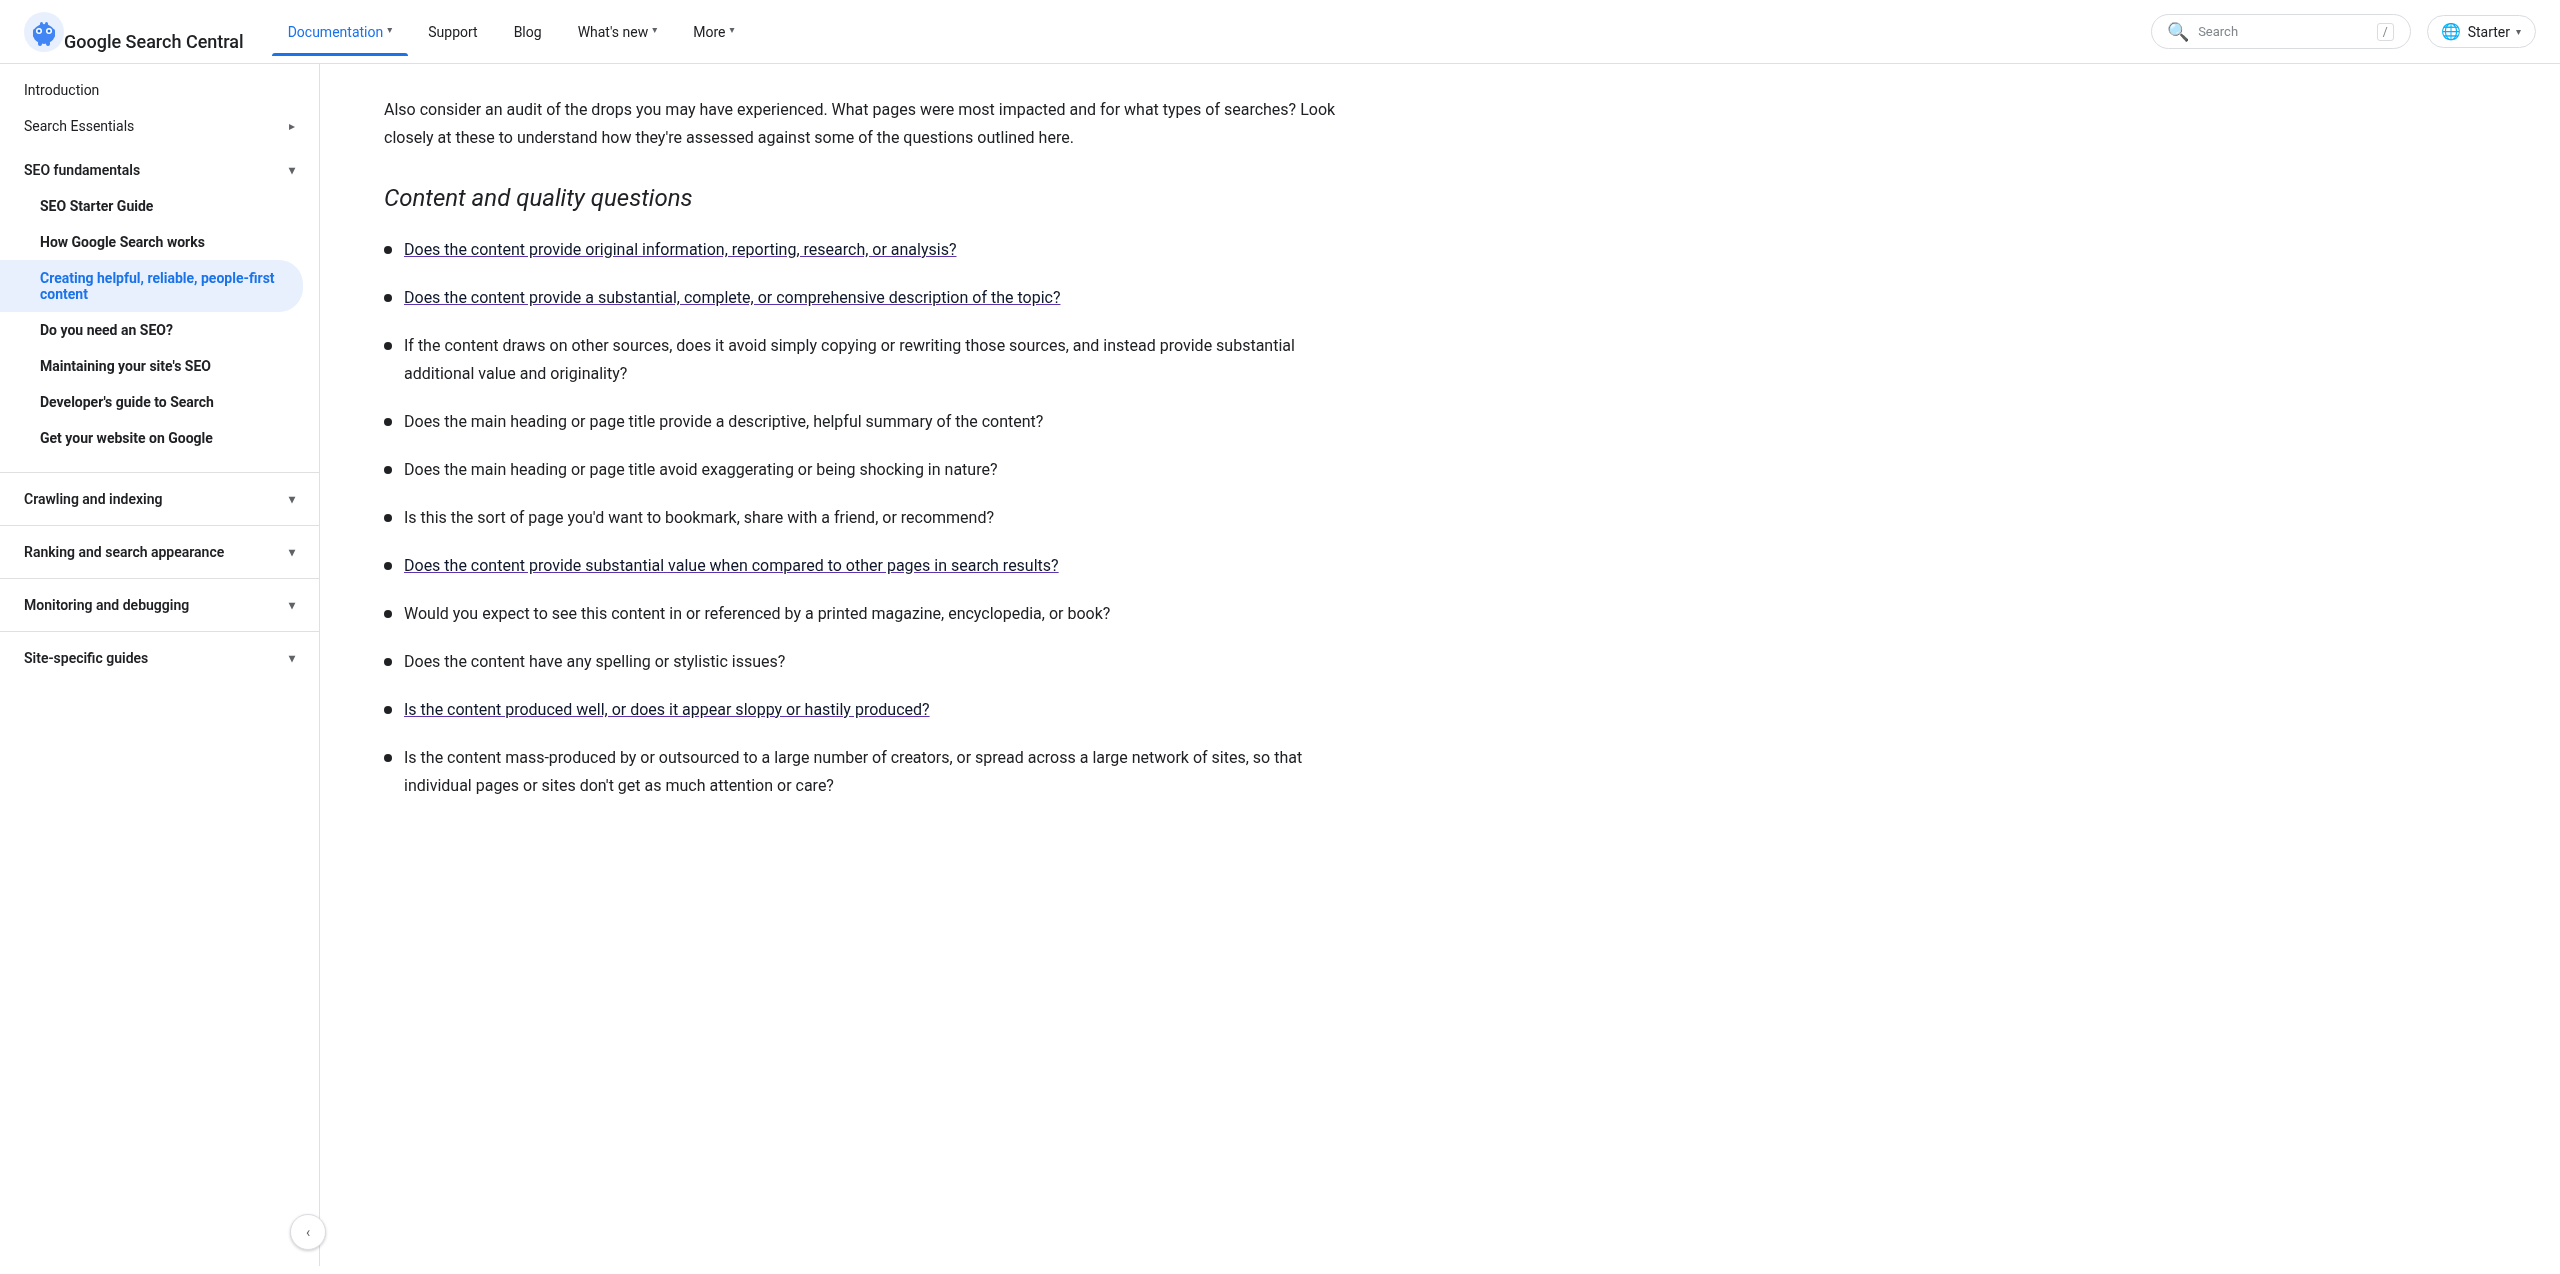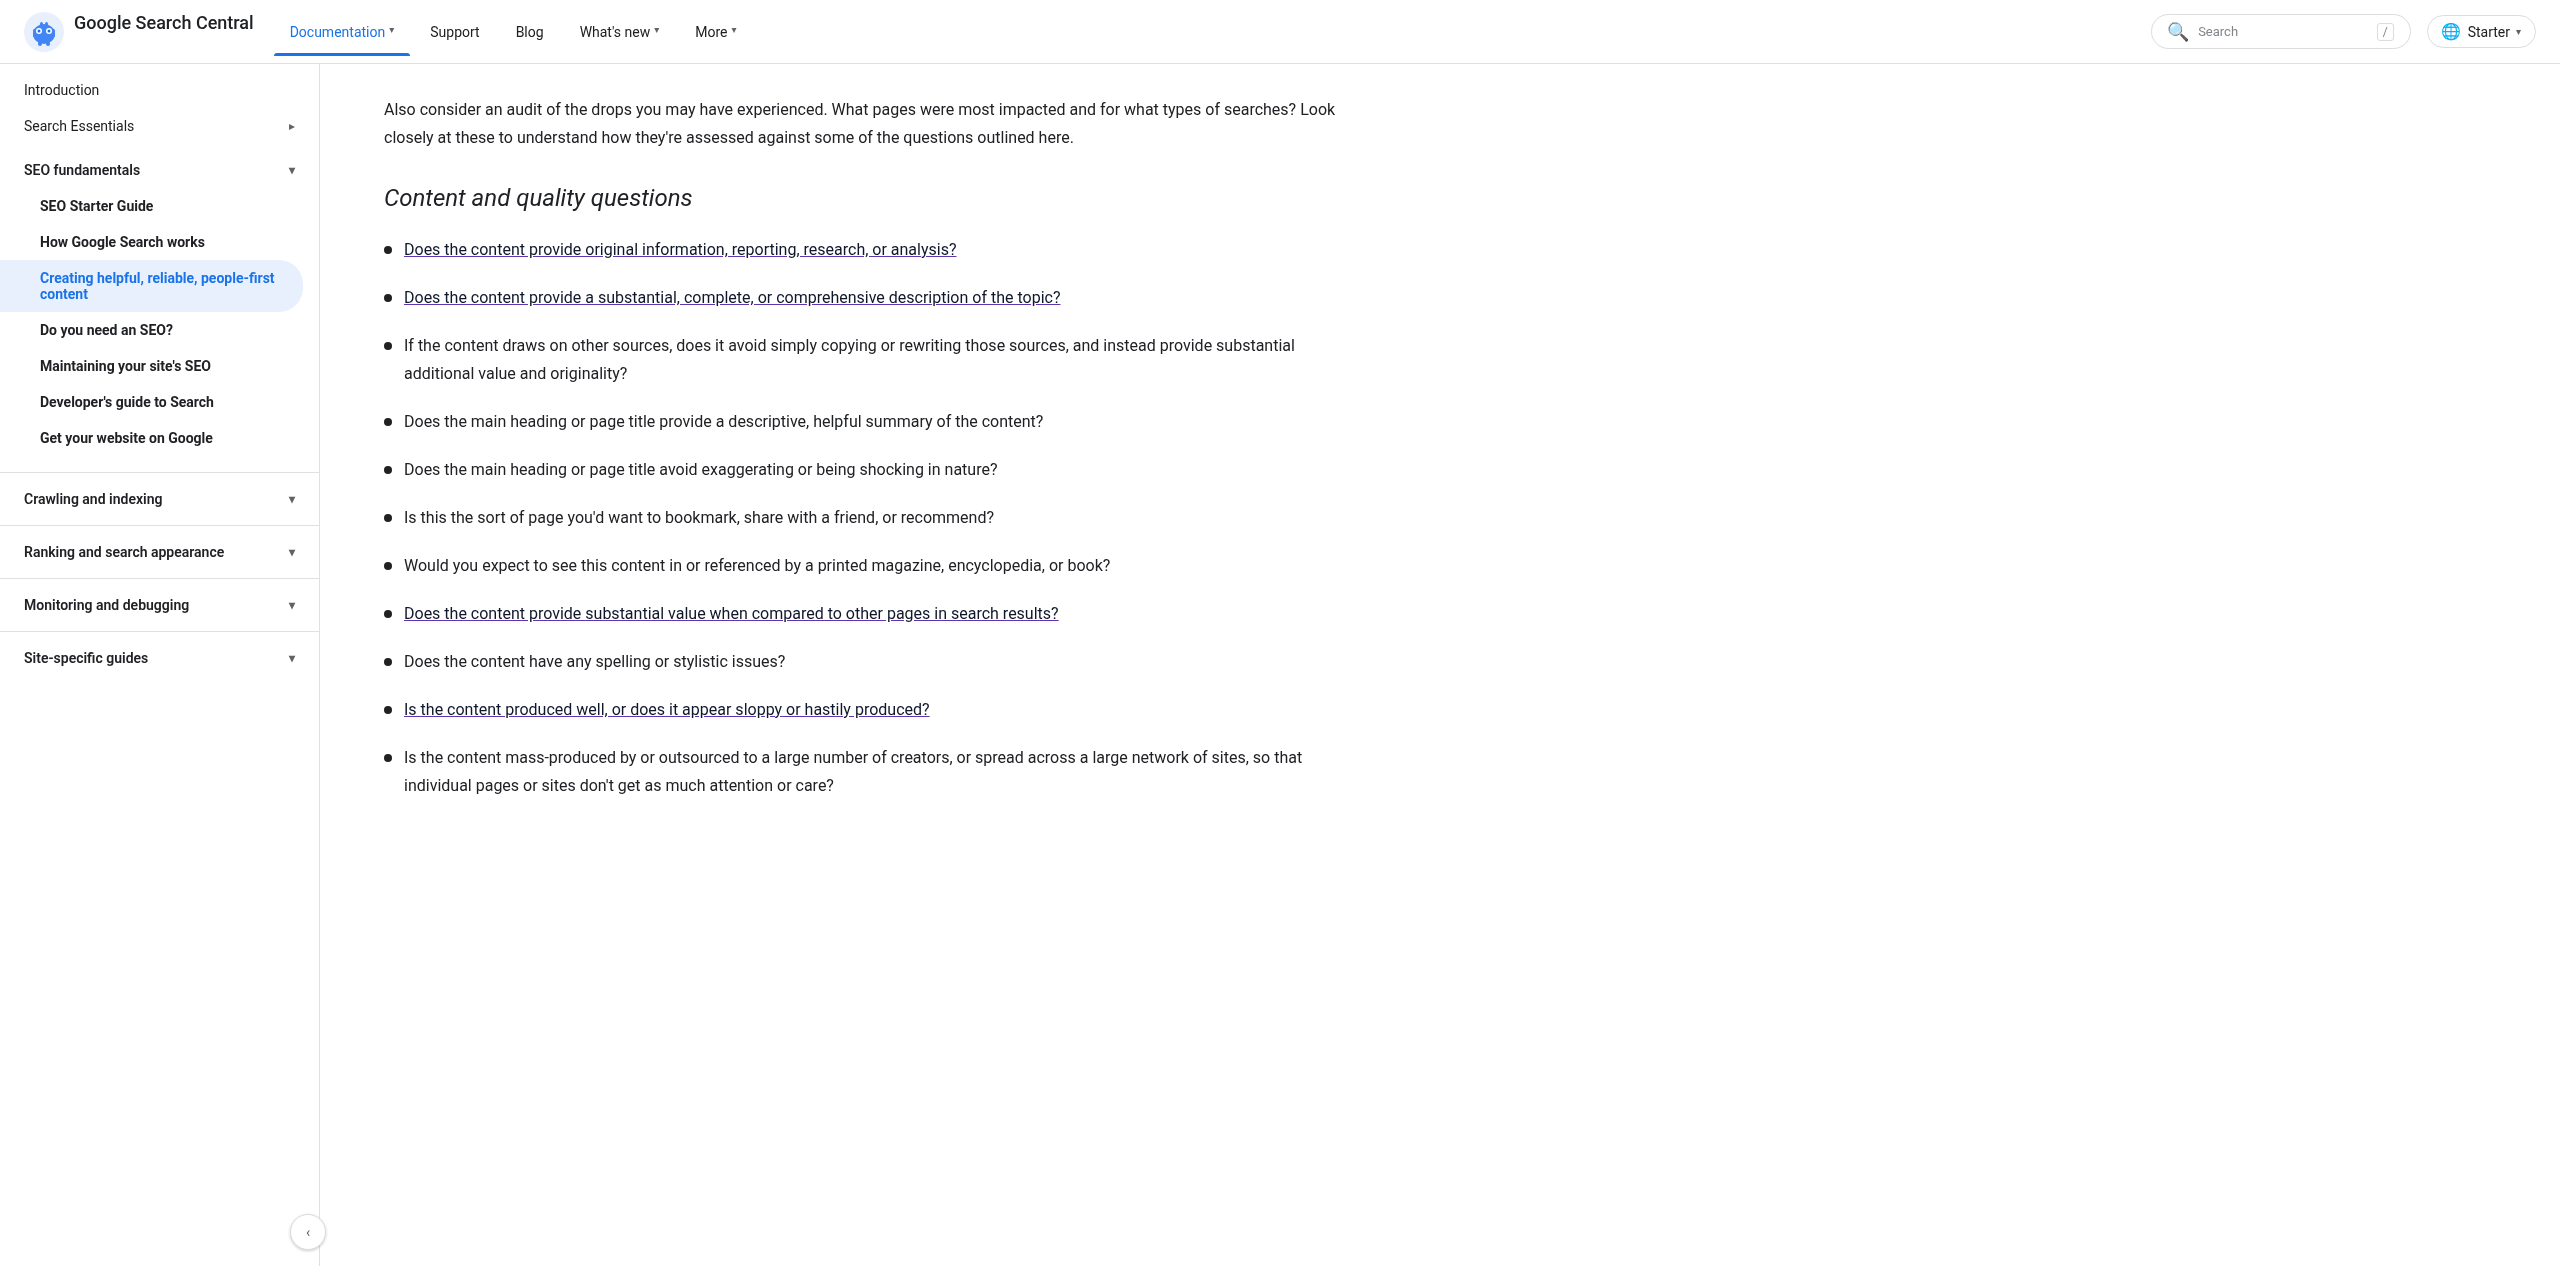--- a/index.html
+++ b/index.html
@@ -12,23 +12,22 @@
       height: 64px;
       padding: 0 24px;
       border-bottom: 1px solid #e0e0e0;
       position: fixed;
       top: 0; left: 0; right: 0;
       background: #fff;
       z-index: 100;
     }
     .header-logo {
       display: flex;
-      align-items: flex-start;
-      gap: 10px;
-      margin-right: 20px;
+      align-items: flex-end;
+      margin-right: 28px;
       text-decoration: none;
       color: #202124;
     }
     .logo-icon {
       width: 40px;
       height: 40px;
     }
     .header-logo-text {
       font-size: 18px;
       font-weight: 500;
@@ -383,26 +382,26 @@
         <span>Does the main heading or page title avoid exaggerating or being shocking in nature?</span>
       </li>
 
       <li>
         <span class="bullet-dot"></span>
         <span>Is this the sort of page you'd want to bookmark, share with a friend, or recommend?</span>
       </li>
 
       <li>
         <span class="bullet-dot"></span>
+        <span class="link-text">Does the content provide substantial value when compared to other pages in search results?</span>
+      </li>
+
+      <li>
+        <span class="bullet-dot"></span>
         <span>Would you expect to see this content in or referenced by a printed magazine, encyclopedia, or book?</span>
-      </li>
-
-      <li>
-        <span class="bullet-dot"></span>
-        <span class="link-text">Does the content provide substantial value when compared to other pages in search results?</span>
       </li>
 
       <li>
         <span class="bullet-dot"></span>
         <span>Does the content have any spelling or stylistic issues?</span>
       </li>
 
       <li>
         <span class="bullet-dot"></span>
         <span class="link-text">Is the content produced well, or does it appear sloppy or hastily produced?</span>

